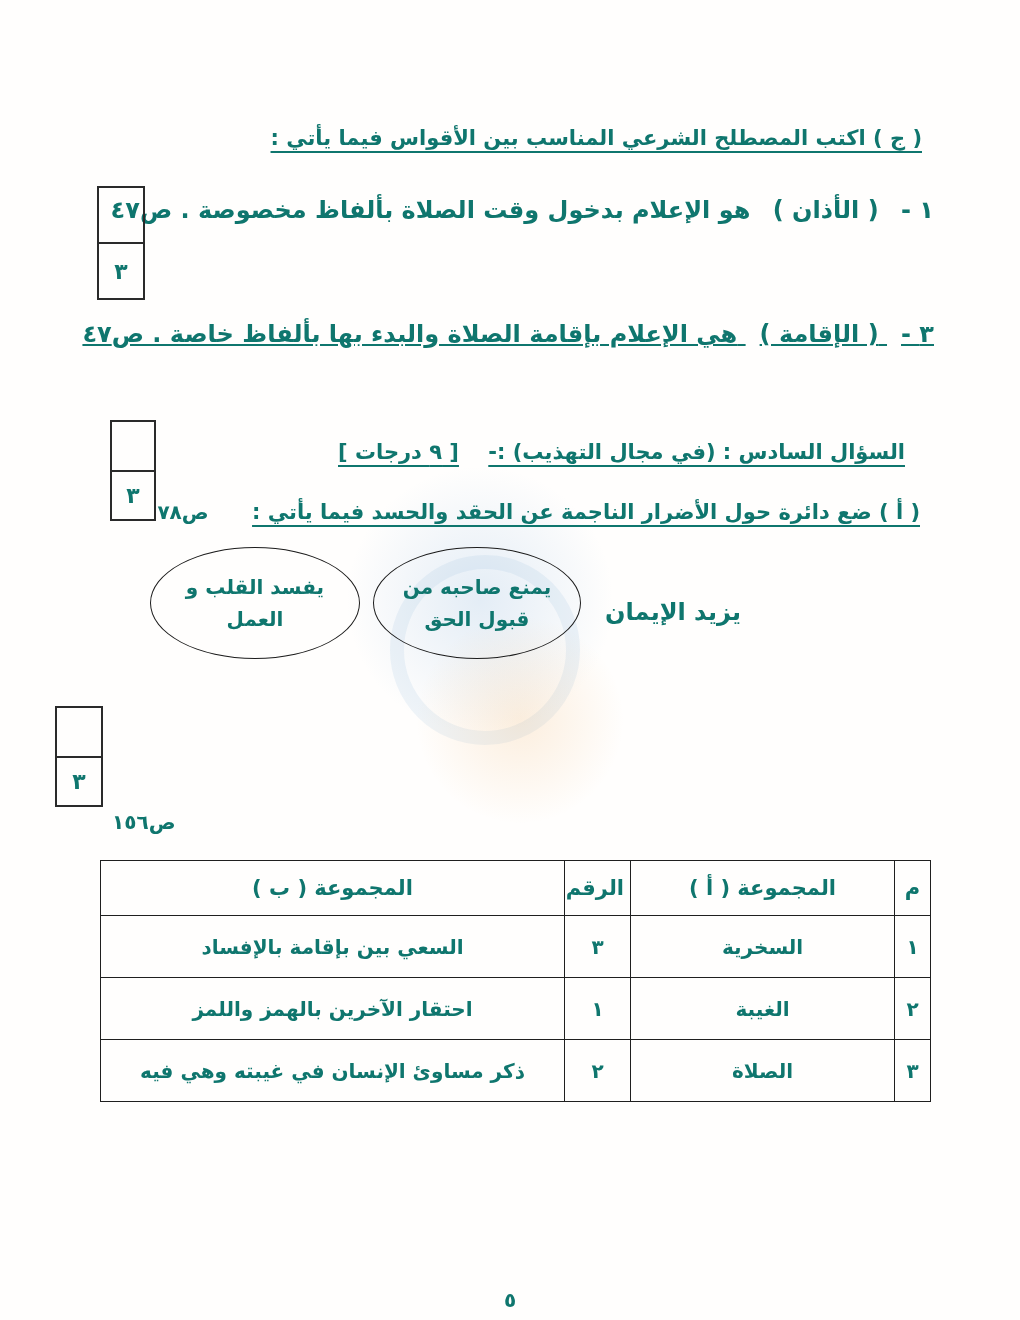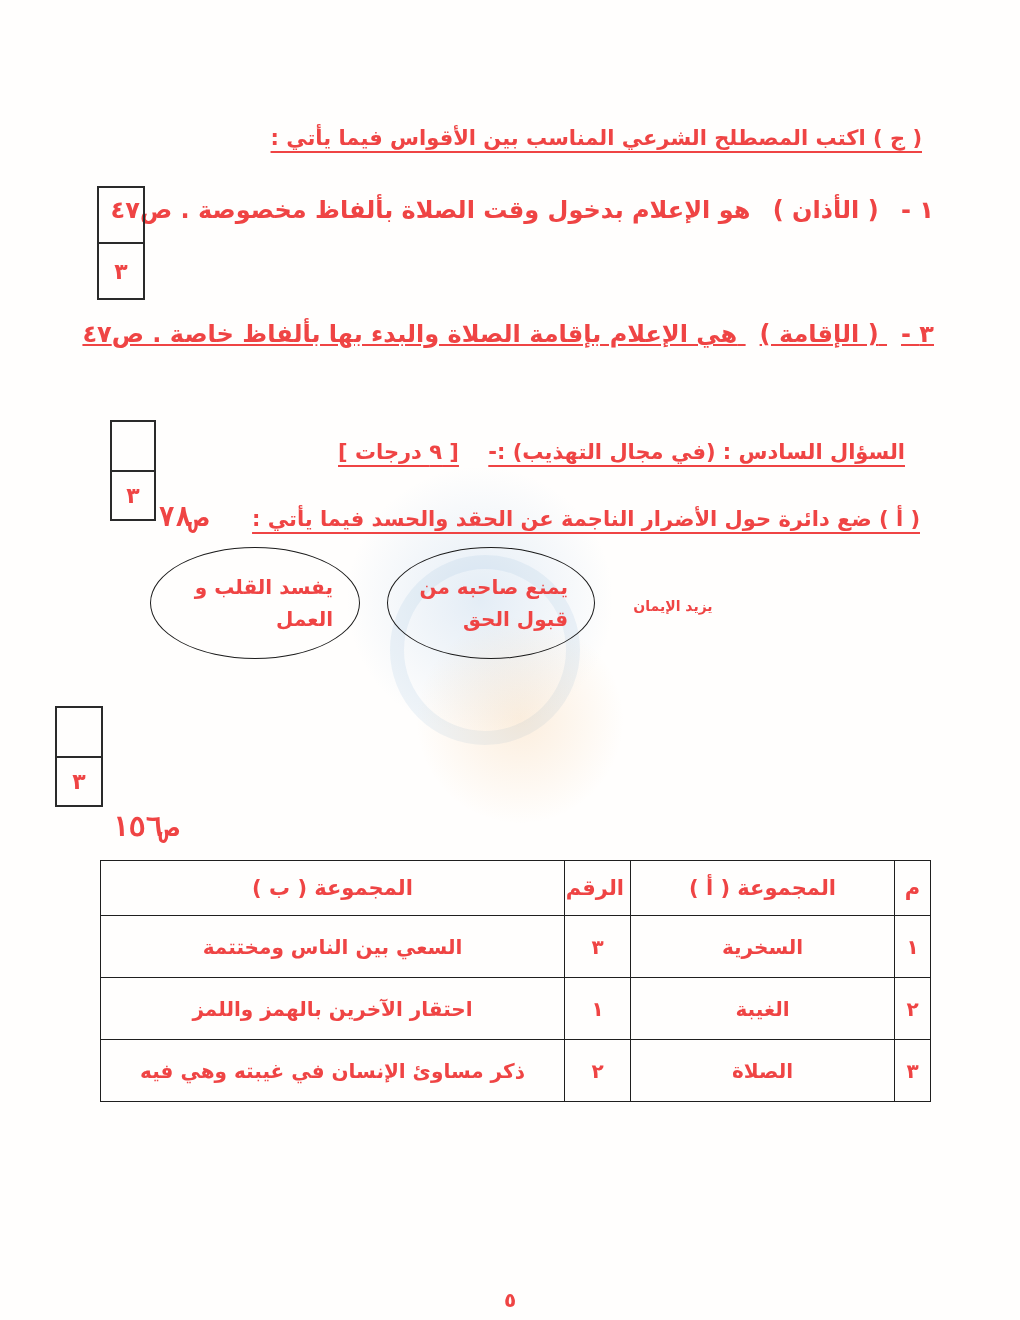--- a/index.html
+++ b/index.html
@@ -2,55 +2,56 @@
 <html lang="ar" dir="rtl"><head>
 <meta charset="utf-8">
 <style>
   html,body{margin:0;padding:0;background:#ffffff;}
   .page{
     position:relative;
     width:1020px;height:1320px;
     background:#fffefd;
     font-family:"DejaVu Sans", sans-serif;
     font-weight:700;
-    color:#ef4444;
+    color:#0f766e;
     direction:rtl;
     overflow:hidden;
   }
   .abs{position:absolute;}
   .u{
     text-decoration:underline;
     text-underline-offset:6px;
     text-decoration-thickness:1.5px;
   }
   .heading{font-size:21px;white-space:nowrap;}
   .item{font-size:24px;white-space:nowrap;}
   .item .num{margin-left:14px;}
   .item .answer{margin-left:14px;letter-spacing:1px;}
-  .pref{font-size:28px;font-family:Liberation Mono, monospace;}
+  .pref{font-size:20px;}
   
   .scorebox{
     border:2px solid #2a2a2a;
     display:flex;flex-direction:column;
     background:transparent;
   }
   .scorebox .cell-top{flex:1;border-bottom:2px solid #2a2a2a;}
   .scorebox .cell-bottom{flex:1;display:flex;align-items:center;justify-content:center;font-size:22px;}
   
   .oval{
     border:1.6px solid #1c1c1c;
     border-radius:50%;
     display:flex;align-items:center;justify-content:center;
+    text-align:center;
     font-size:20px;
     line-height:1.6;
     padding:0 26px;
     box-sizing:border-box;
     background:transparent;
   }
-  .plainword{font-size:14px;text-align:center;}
+  .plainword{font-size:24px;text-align:center;}
   
   .wm{border-radius:50%;pointer-events:none;}
   .wm1{background:radial-gradient(circle, rgba(130,175,220,0.22) 0%, rgba(130,175,220,0) 70%);}
   .wm2{background:radial-gradient(circle, rgba(235,155,60,0.16) 0%, rgba(235,155,60,0) 70%);}
   .wm3{border:14px solid rgba(120,170,215,0.12);box-sizing:border-box;background:transparent;}
   
   table.match{
     border-collapse:collapse;
     width:830px;
     font-size:20px;
@@ -102,21 +103,21 @@
     <div class="cell-top"></div>
     <div class="cell-bottom">٣</div>
   </div>
 
   <div class="abs heading" style="top:500px;right:100px;">
     <span class="u">( أ ) ضع دائرة حول الأضرار الناجمة عن الحقد والحسد فيما يأتي :</span>
     <span class="pref" style="margin-right:36px;">ص٧٨</span>
   </div>
 
   <div class="abs plainword" style="left:603px;top:598px;width:140px;">يزيد الإيمان</div>
-  <div class="abs oval" style="left:387px;top:547px;width:208px;height:112px;">
+  <div class="abs oval" style="left:373px;top:547px;width:208px;height:112px;">
     <span>يمنع صاحبه من قبول الحق</span>
   </div>
   <div class="abs oval" style="left:150px;top:547px;width:210px;height:112px;">
     <span>يفسد القلب و العمل</span>
   </div>
 
   <div class="abs scorebox" style="left:55px;top:706px;width:44px;height:97px;">
     <div class="cell-top"></div>
     <div class="cell-bottom">٣</div>
   </div>
@@ -135,21 +136,21 @@
           <tr>
         <th>م</th>
         <th>المجموعة ( أ )</th>
         <th>الرقم</th>
         <th>المجموعة ( ب )</th>
       </tr>
       <tr>
         <td>١</td>
         <td>السخرية</td>
         <td>٣</td>
-        <td>السعي بين الناس ومختتمة</td>
+        <td>السعي بين بإقامة بالإفساد</td>
       </tr>
       <tr>
         <td>٢</td>
         <td>الغيبة</td>
         <td>١</td>
         <td>احتقار الآخرين بالهمز واللمز</td>
       </tr>
       <tr>
         <td>٣</td>
         <td>الصلاة</td>

